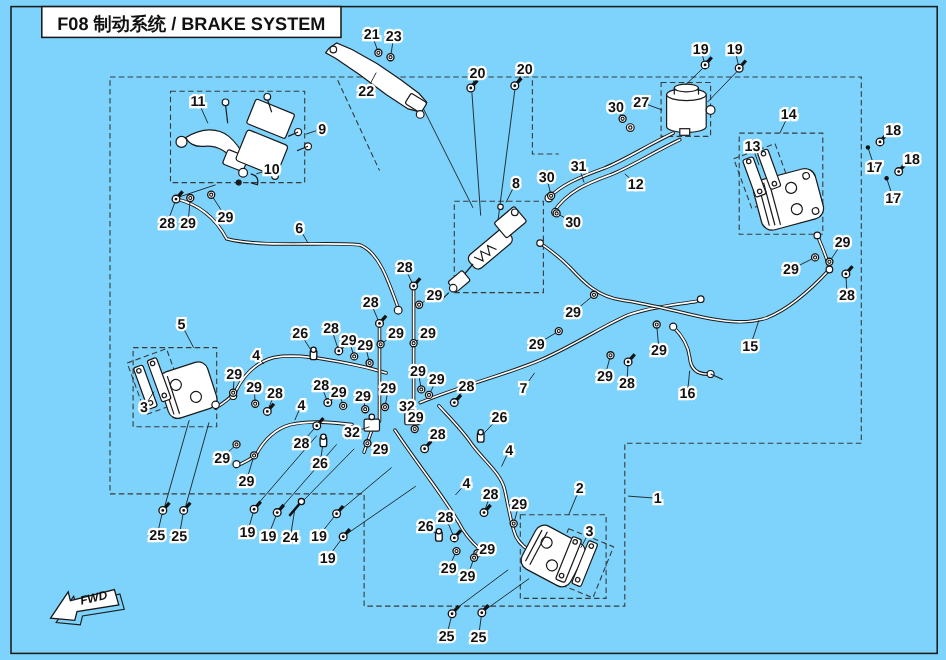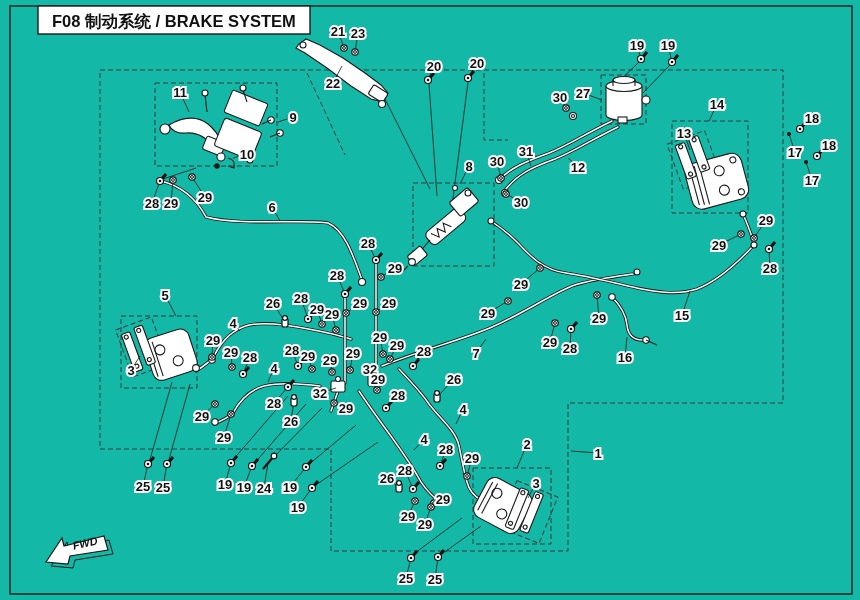--- a/index.html
+++ b/index.html
@@ -1,16 +1,16 @@
 <!DOCTYPE html>
 <html><head>
 <meta charset="utf-8">
 <style>
   html,body{margin:0;padding:0;background:#e8e8e8;}
-  .stage{position:relative;width:860px;height:600px;background:#14b8a6;overflow:hidden;
+  .stage{position:relative;width:860px;height:600px;background:#7dd3fc;overflow:hidden;
          font-family:"Liberation Sans",sans-serif;}
   svg{position:absolute;left:0;top:0;}
   .dash{stroke:#3a3a3a;stroke-width:1;stroke-dasharray:5 3;fill:none;}
   .thin{stroke:#1a1a1a;stroke-width:0.8;}
   .art{stroke:#1a1a1a;stroke-width:1.1;fill:#fff;}
   .lbl{font:bold 13px "Liberation Sans",sans-serif;text-anchor:middle;dominant-baseline:central;
        paint-order:stroke;stroke:#fff;stroke-width:4px;fill:#111;}
   .title-text{font:bold 16.5px "Liberation Sans",sans-serif;fill:#111;}
   .fwd-text{font:italic bold 11px "Liberation Sans",sans-serif;fill:#111;}
 </style>

